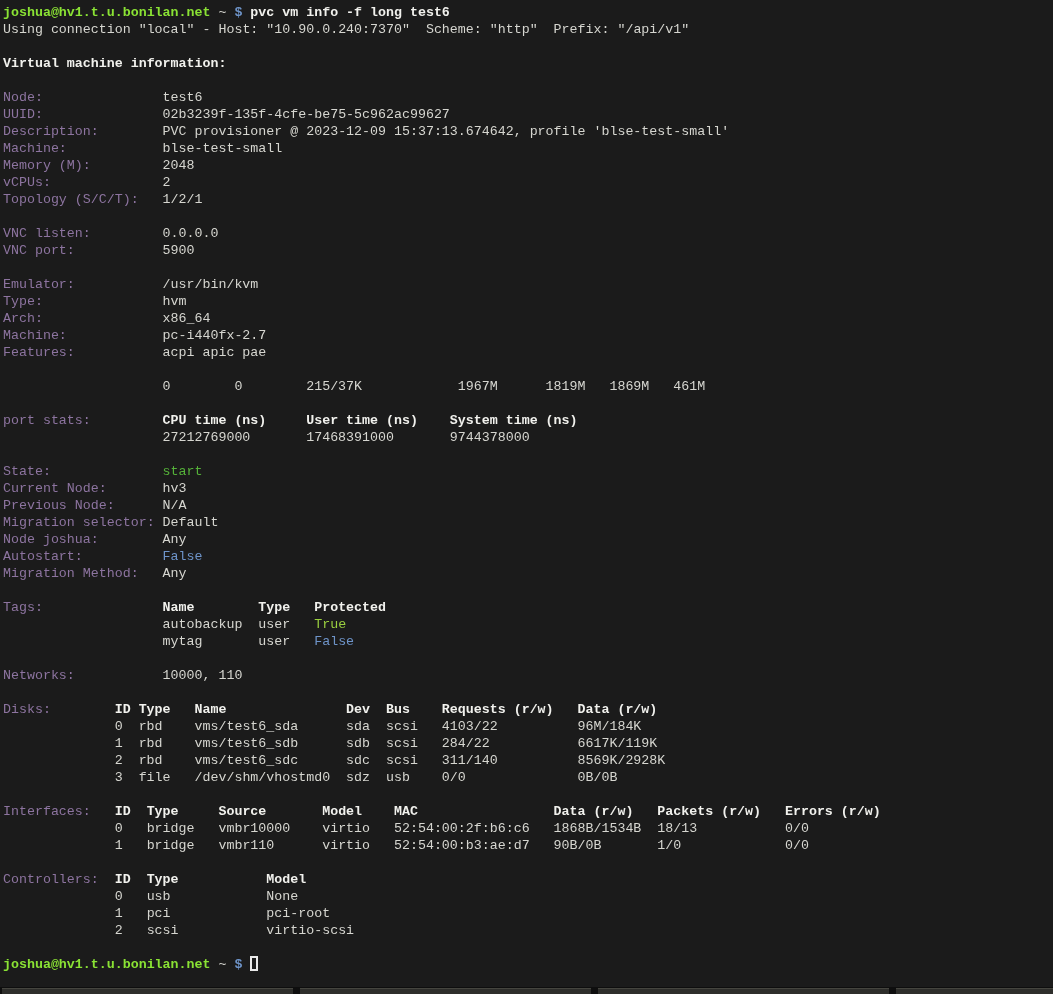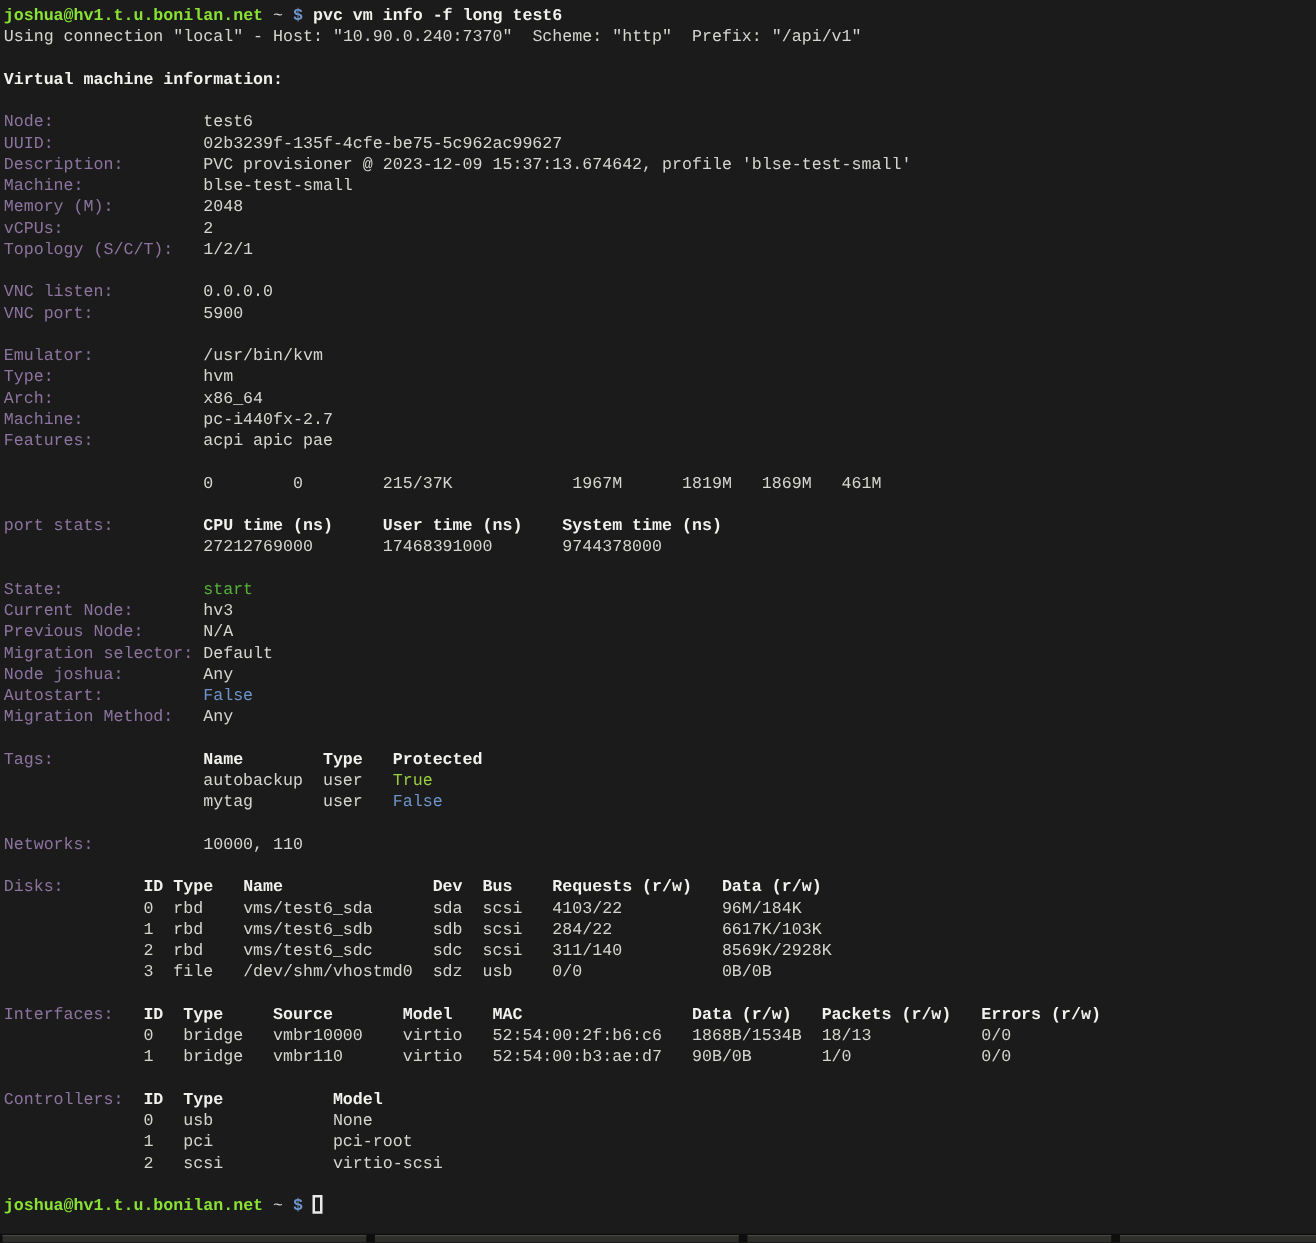--- a/index.html
+++ b/index.html
@@ -210,21 +210,21 @@
     <span class="c fg" style="left:55ch">4103/22</span>
     <span class="c fg" style="left:72ch">96M/184K</span>
   </div>
   <div class="ln">
     <span class="c fg" style="left:14ch">1</span>
     <span class="c fg" style="left:17ch">rbd</span>
     <span class="c fg" style="left:24ch">vms/test6_sdb</span>
     <span class="c fg" style="left:43ch">sdb</span>
     <span class="c fg" style="left:48ch">scsi</span>
     <span class="c fg" style="left:55ch">284/22</span>
-    <span class="c fg" style="left:72ch">6617K/103K</span>
+    <span class="c fg" style="left:72ch">6617K/119K</span>
   </div>
   <div class="ln">
     <span class="c fg" style="left:14ch">2</span>
     <span class="c fg" style="left:17ch">rbd</span>
     <span class="c fg" style="left:24ch">vms/test6_sdc</span>
     <span class="c fg" style="left:43ch">sdc</span>
     <span class="c fg" style="left:48ch">scsi</span>
     <span class="c fg" style="left:55ch">311/140</span>
     <span class="c fg" style="left:72ch">8569K/2928K</span>
   </div>

